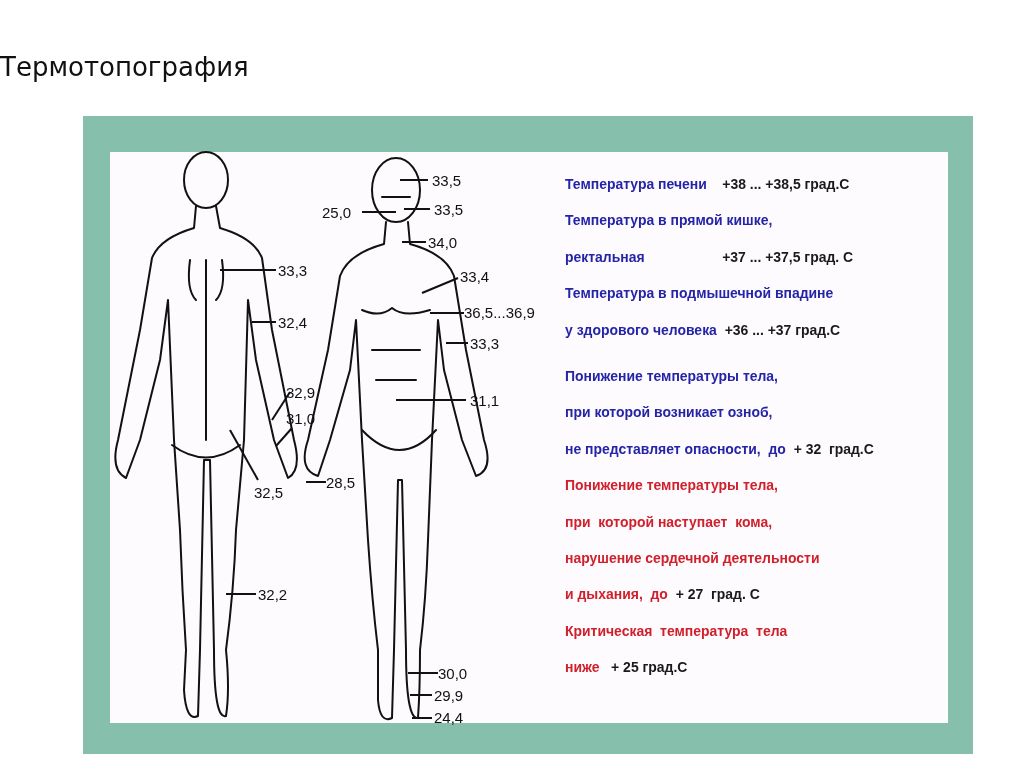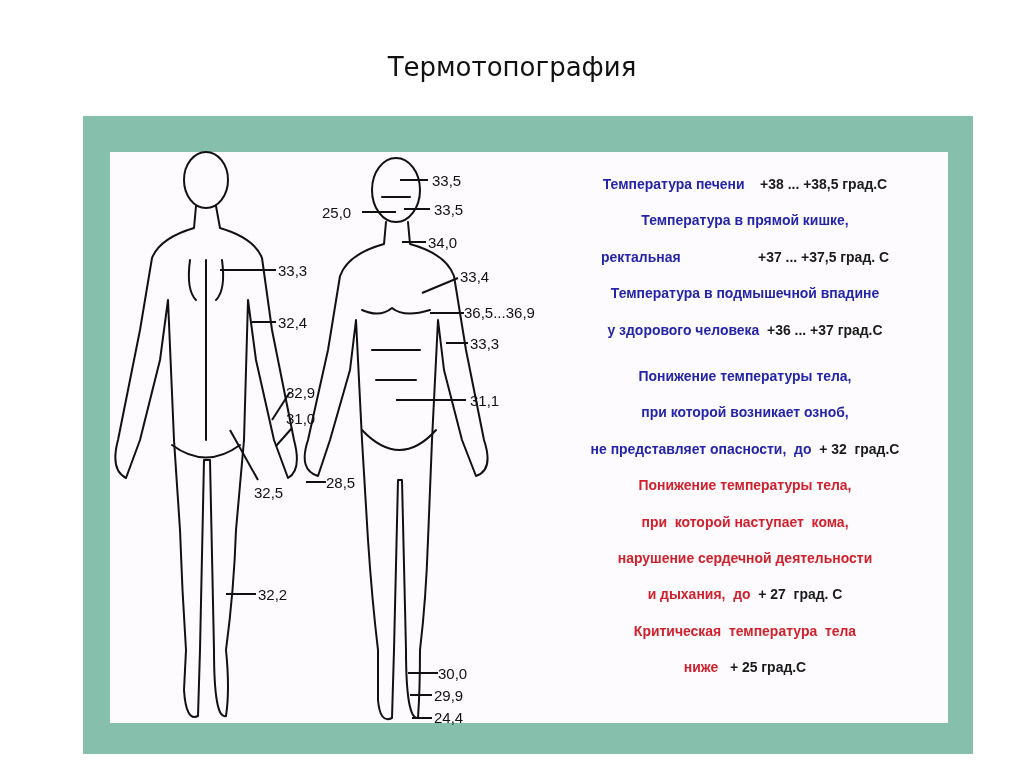--- a/index.html
+++ b/index.html
@@ -1,24 +1,24 @@
 <!DOCTYPE html>
 <html><head>
 <meta charset="utf-8">
 <style>
   html, body { margin:0; padding:0; }
   body { width:1024px; height:767px; background:#ffffff; position:relative; overflow:hidden;
          font-family:"Liberation Sans", sans-serif; }
-  .title { position:absolute; left:0; width:1024px; top:52px; text-align:center;
+  .title { position:absolute; left:0; width:1024px; top:52px; 
            font-family:"DejaVu Sans", sans-serif; font-size:26px; color:#111; }
   .frame { position:absolute; left:83px; top:116px; width:890px; height:638px; background:#86bfab; }
   .panel { position:absolute; left:110px; top:152px; width:838px; height:571px; background:#fdfbfe; }
   svg.figs { position:absolute; left:0; top:0; }
   .lbl { font-family:"Liberation Sans", sans-serif; font-size:15px; fill:#111; }
-  .txt { position:absolute; left:565px; top:170px; width:400px;text-align:center; }
+  .txt { position:absolute; left:565px; top:170px; width:400px; }
   .line { height:36.4px; line-height:28px; font-weight:bold; font-size:15.5px; white-space:pre;
           transform:scaleX(0.9); transform-origin:left; }
   .blue { color:#2424a8; }
   .red  { color:#d0202c; }
   .val  { color:#1a1a1a; }
 </style>
 </head>
 <body>
 
 <div class="title">Термотопография</div>

